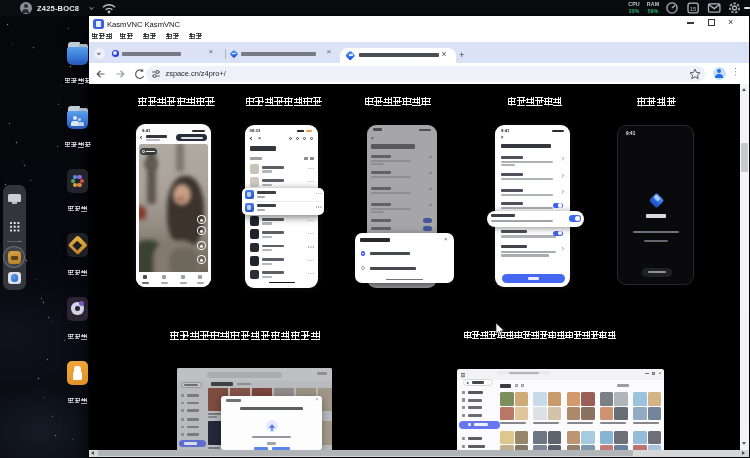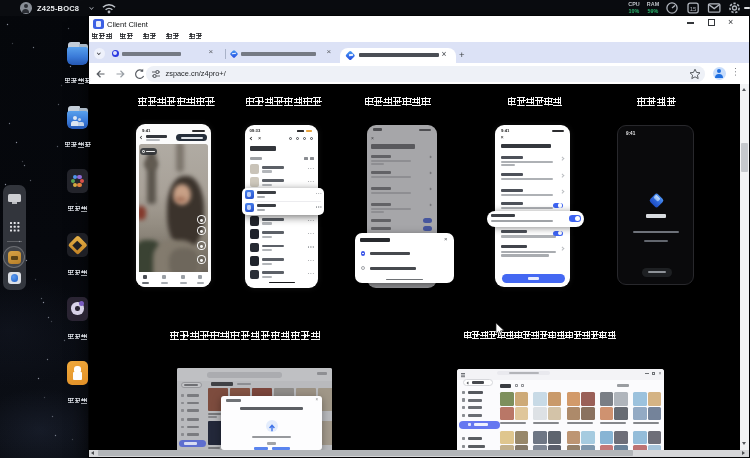--- a/index.html
+++ b/index.html
@@ -70,21 +70,21 @@
 <div class="abs" style="left:8px;top:271.5px;width:12.5px;height:12.5px;border-radius:3px;background:#dde1e7"></div>
 <div class="abs" style="left:10.5px;top:274px;width:7.5px;height:7.5px;border-radius:50%;background:radial-gradient(circle at 35% 35%,#5a9af0,#1d5fc8)"></div>
 
 <div id="dicons"></div>
 
 <div class="abs" id="win" style="left:89px;top:15.5px;width:659.5px;height:441px;background:#fff;
  box-shadow:0 0 0 1px rgba(0,0,0,.55),0 6px 18px rgba(0,0,0,.75)">
 
  <div class="abs" style="left:4px;top:3px;width:10.5px;height:10.5px;border-radius:2.5px;background:#3c60e4"></div>
  <div class="abs" style="left:6.9px;top:5.4px;width:4.7px;height:5.8px;border-radius:1px;background:#e9edfb"></div>
- <div class="abs" style="left:18px;top:4px;font-size:7.6px;color:#101214;font-weight:500">Client Client</div>
+ <div class="abs" style="left:18px;top:4px;font-size:7.6px;color:#101214;font-weight:500">KasmVNC KasmVNC</div>
  <div class="abs" style="left:597.5px;top:6.8px;width:7px;height:1.4px;background:#33363a"></div>
  <div class="abs" style="left:619px;top:3.4px;width:6.8px;height:6.8px;border:1.2px solid #33363a"></div>
  <div class="abs" style="left:639px;top:1px;font-size:9px;color:#33363a">×</div>
 
  <div class="zh" style="left:2.5px;top:16.5px;gap:1px;--c:#24262a;--w:.9px" id="menubar"></div>
 
  <div class="abs" style="left:0;top:26.5px;width:659.5px;height:21px;background:#dce2f6"></div>
  <div class="abs" style="left:4.5px;top:32px;width:11px;height:11px;border-radius:50%;background:#eef1fb"></div>
  <div class="abs" style="left:8px;top:35.5px;width:3.6px;height:3.6px;border-right:1.2px solid #34363a;border-bottom:1.2px solid #34363a;transform:rotate(45deg) scale(.7)"></div>
  <div class="abs" style="left:22.5px;top:34px;width:7.5px;height:7.5px;border-radius:50%;background:#2b3ae0"></div>

